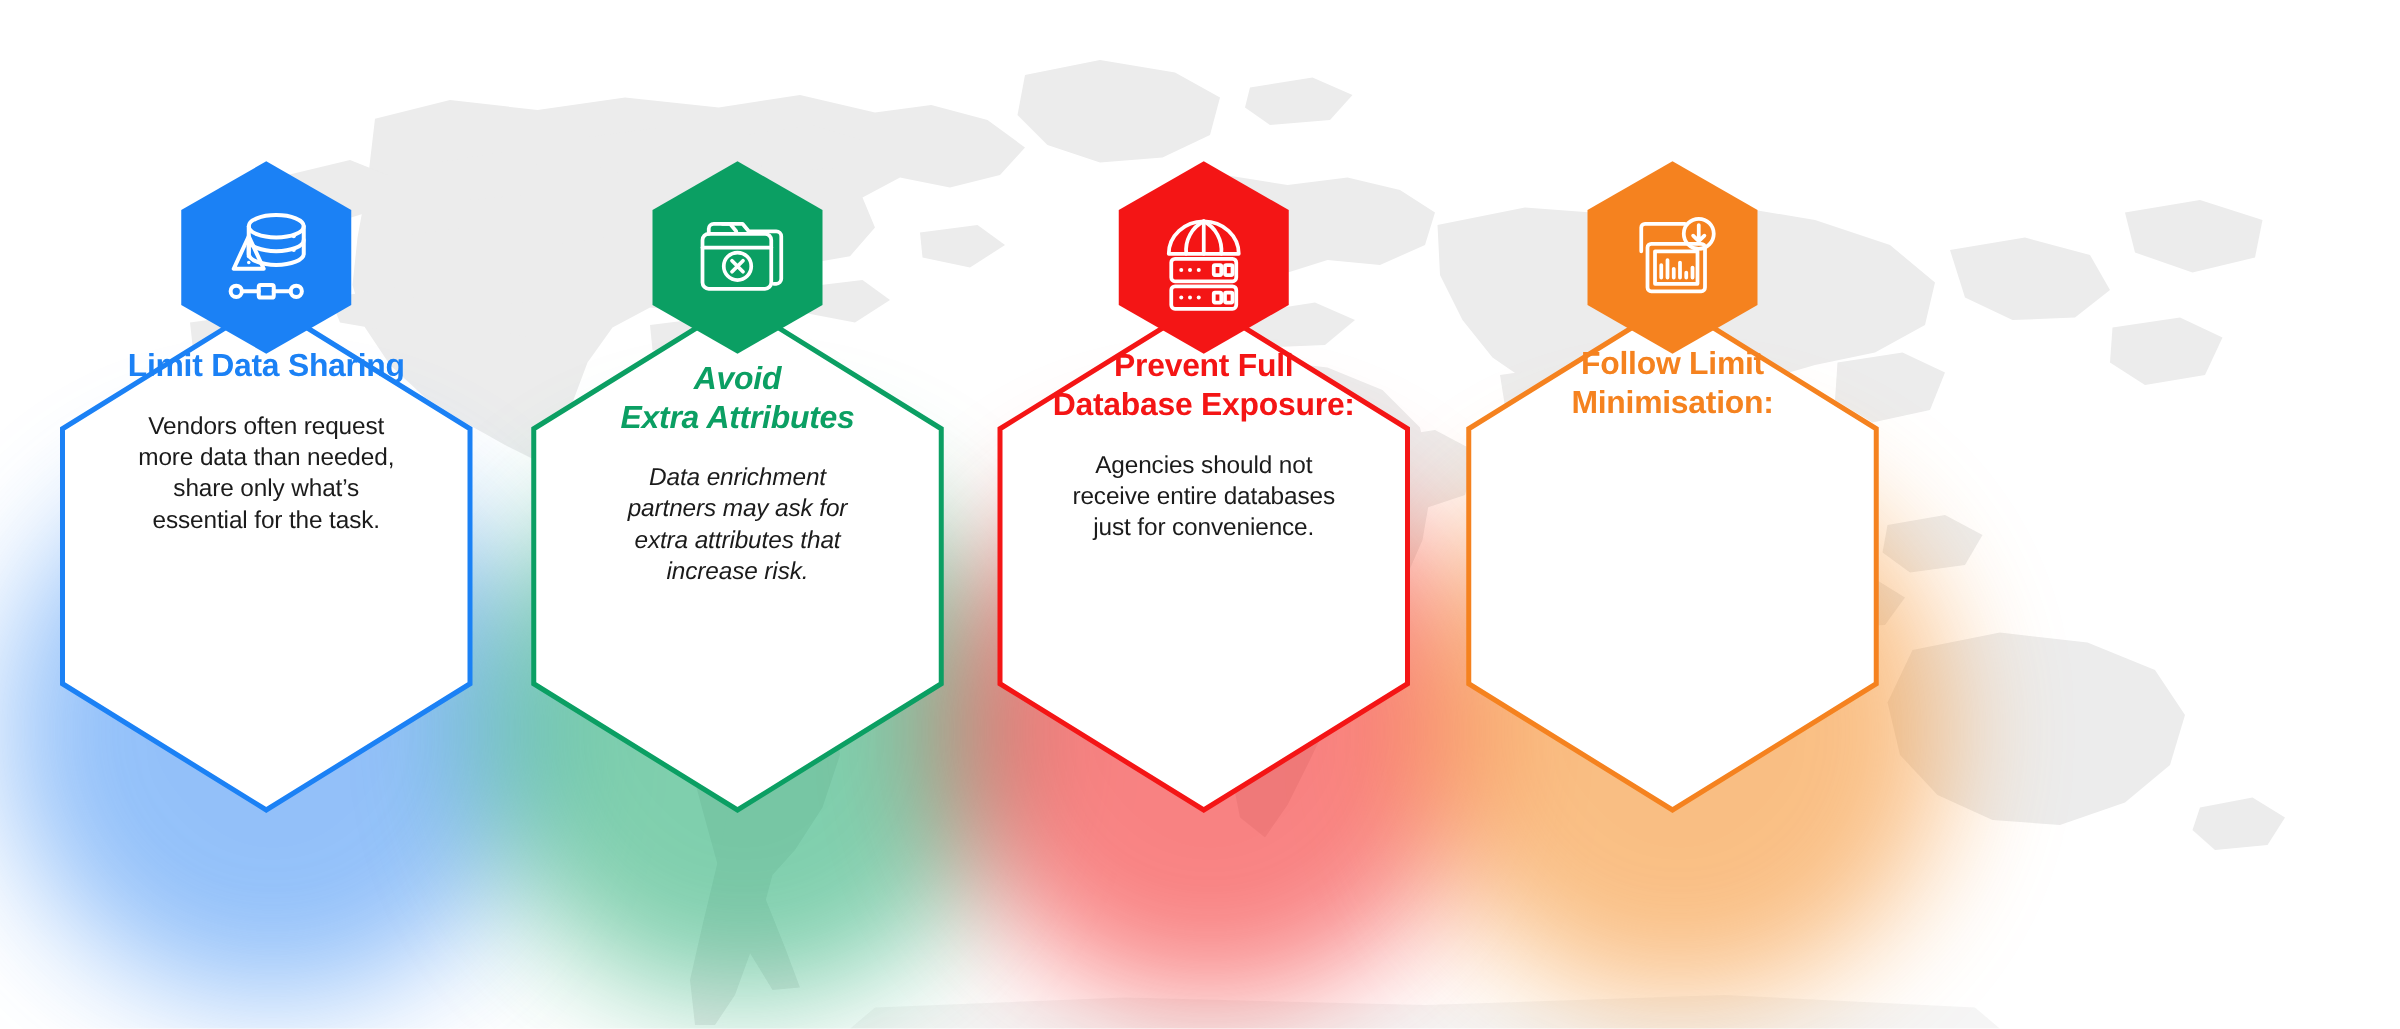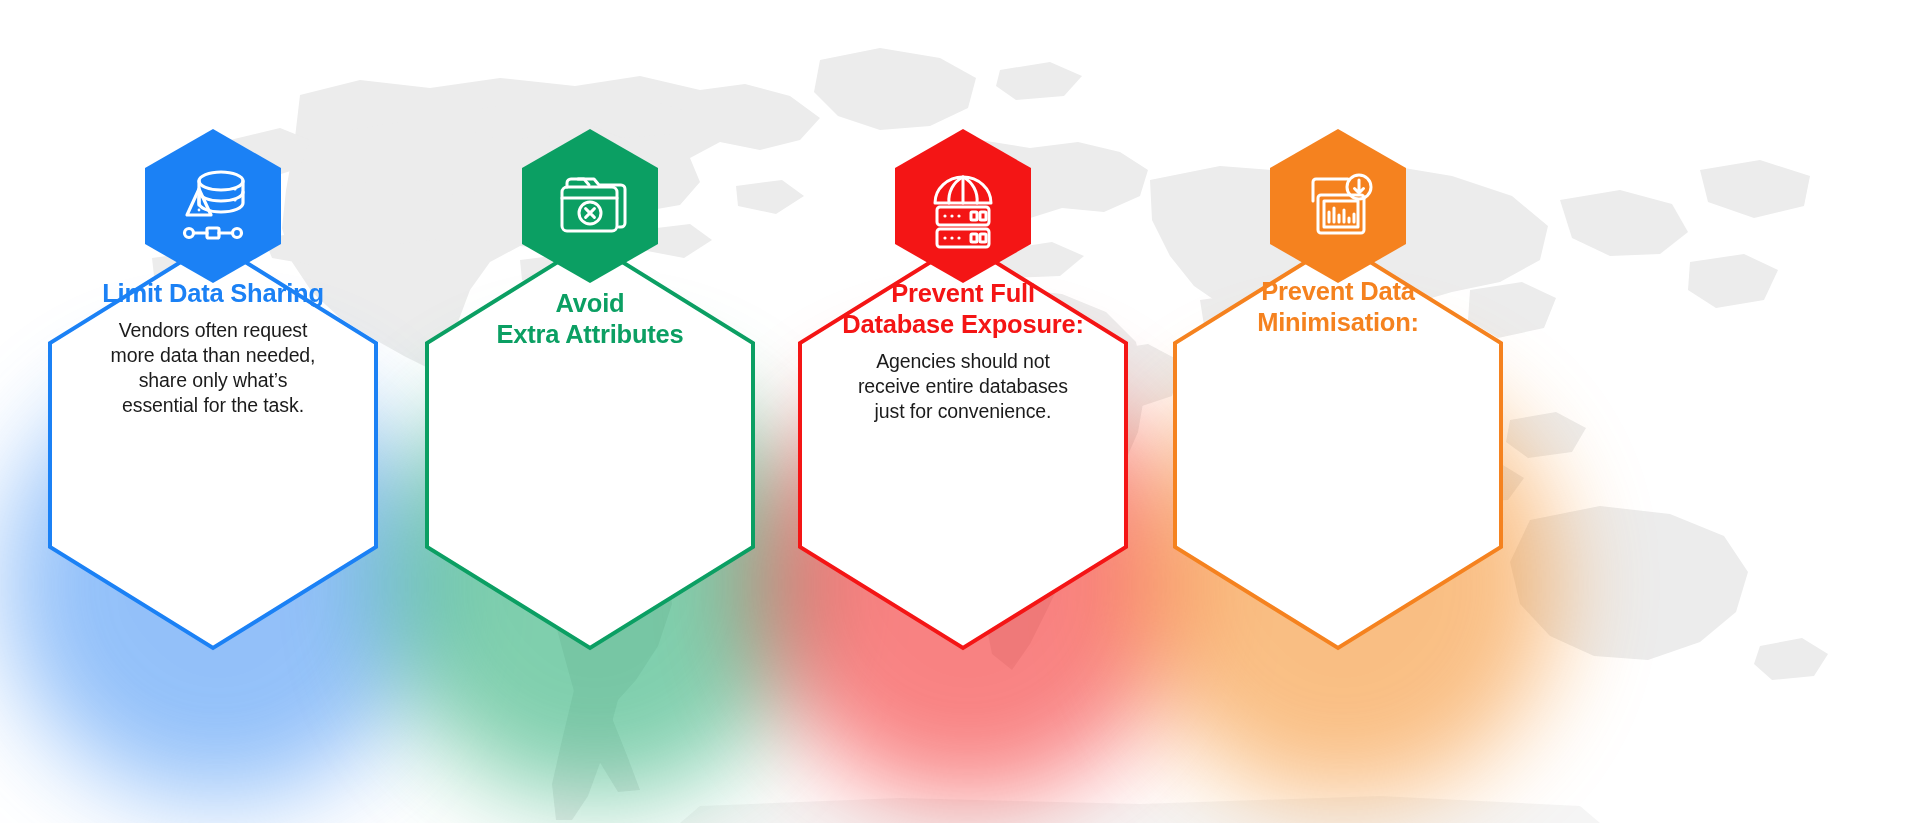--- a/index.html
+++ b/index.html
@@ -84,31 +84,31 @@
 
   .card-title {
     font-size:25.5px;
     font-weight:bold;
     line-height:1.21;
     letter-spacing:-.2px;
     white-space:pre-line;
   }
 
   .card-body {
-    margin-top:9px;
+    margin-top:20px;
     font-size:19.5px;
     line-height:1.29;
     color:#1b1b1b;
     letter-spacing:-.1px;
     white-space:pre-line;
   }
 
   
   #card-0 { left:48px;   }
-  #card-1 { left:425px;  }
+  #card-1 { left:425px;font-style:italic;  }
   #card-2 { left:798px;  }
   #card-3 { left:1173px; }
 
   #glow-0 { left:3px;   top:370px; background:#3b8ef5; }
   #glow-1 { left:380px; top:370px; background:#18a86b; }
   #glow-2 { left:753px; top:370px; background:#f31d1d; }
   #glow-3 { left:1128px;top:370px; background:#f58a1f; }
 
   
   #card-1 .card-text { top:48px; }
@@ -239,20 +239,24 @@
           <path d="M47 60 v-4 a4 4 0 0 1 4 -4 h13 l5 6"></path>
           <circle cx="70" cy="86" r="11"></circle>
           <path d="M65.6 81.6 L74.4 90.4 M74.4 81.6 L65.6 90.4"></path>
         </g>
       </svg>
     </div>
 
     <div class="card-text">
       <div class="card-title" style="color:#0b9f63">Avoid
 Extra Attributes</div>
+      <div class="card-body">Data enrichment
+partners may ask for
+extra attributes that
+increase risk.</div>
     </div>
   </div>
 
   <div class="hex-card" id="card-2">
     <svg class="hex-outline" viewBox="0 0 330 410">
       <polygon points="165,2 328,103 328,307 165,408 2,307 2,103" stroke="#f41515"></polygon>
     </svg>
 
     <div class="hex-badge">
       <svg viewBox="0 0 140 158">
@@ -299,18 +303,18 @@
           <rect x="50" y="68" width="46" height="38" rx="3"></rect>
           <rect x="56" y="74" width="34" height="26"></rect>
           <path d="M61 95 v-10 M66 95 v-14 M71 95 v-7 M76 95 v-12 M81 95 v-4 M86 95 v-8"></path>
           <circle cx="91" cy="60" r="12"></circle>
           <path d="M91 53 v13 M86.5 61.5 L91 66 L95.5 61.5"></path>
         </g>
       </svg>
     </div>
 
     <div class="card-text">
-      <div class="card-title" style="color:#f5821f">Prevent Data
+      <div class="card-title" style="color:#f5821f">Follow Limit
 Minimisation:</div>
     </div>
   </div>
 
 </div>
 
 </body></html>

